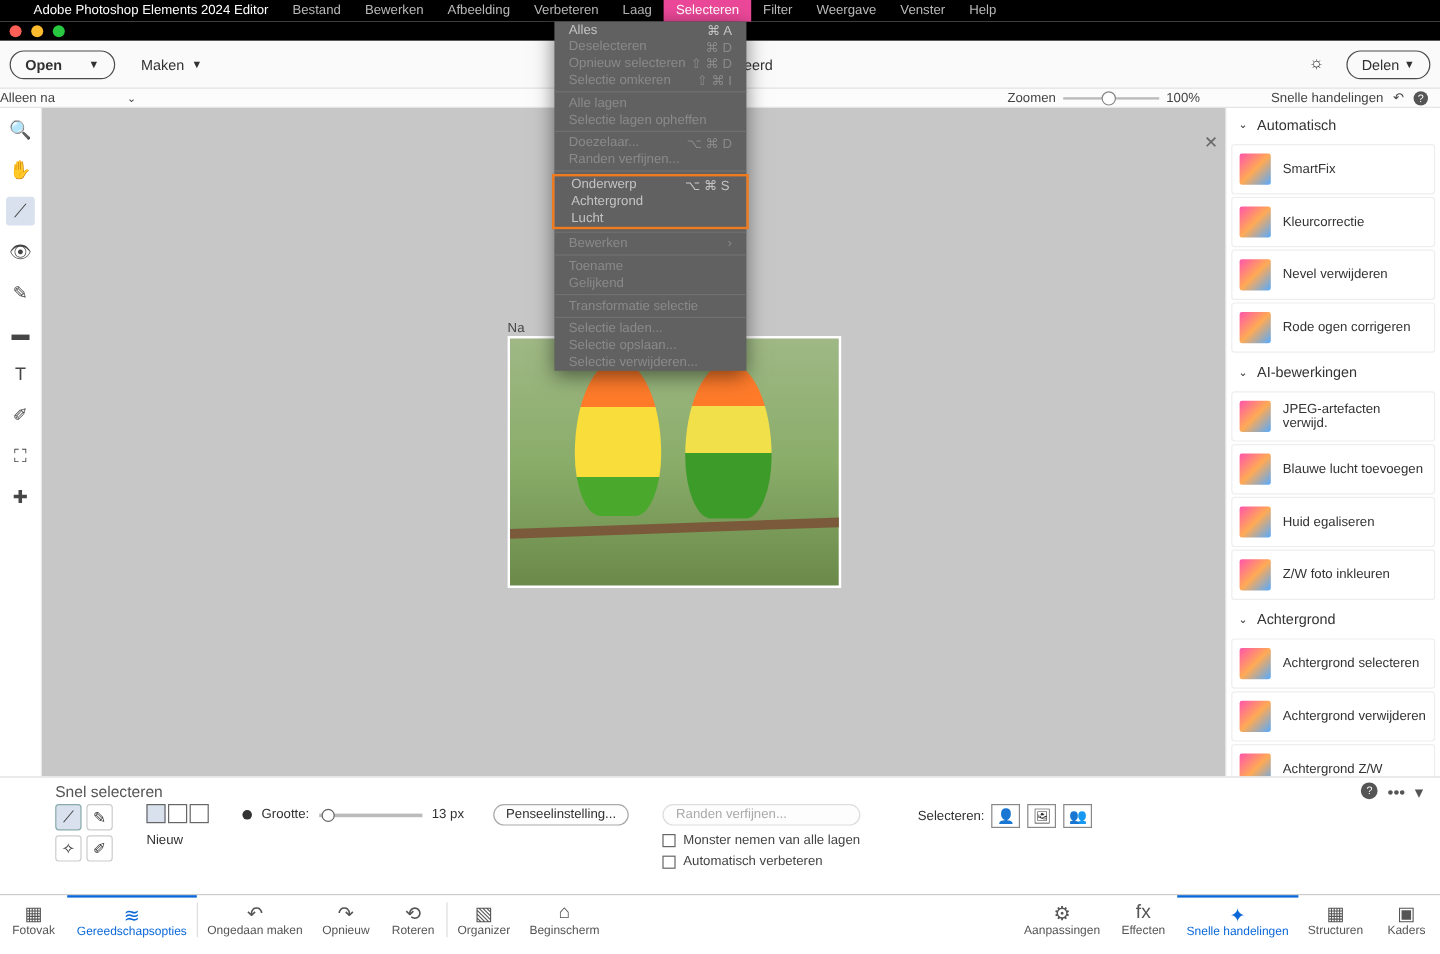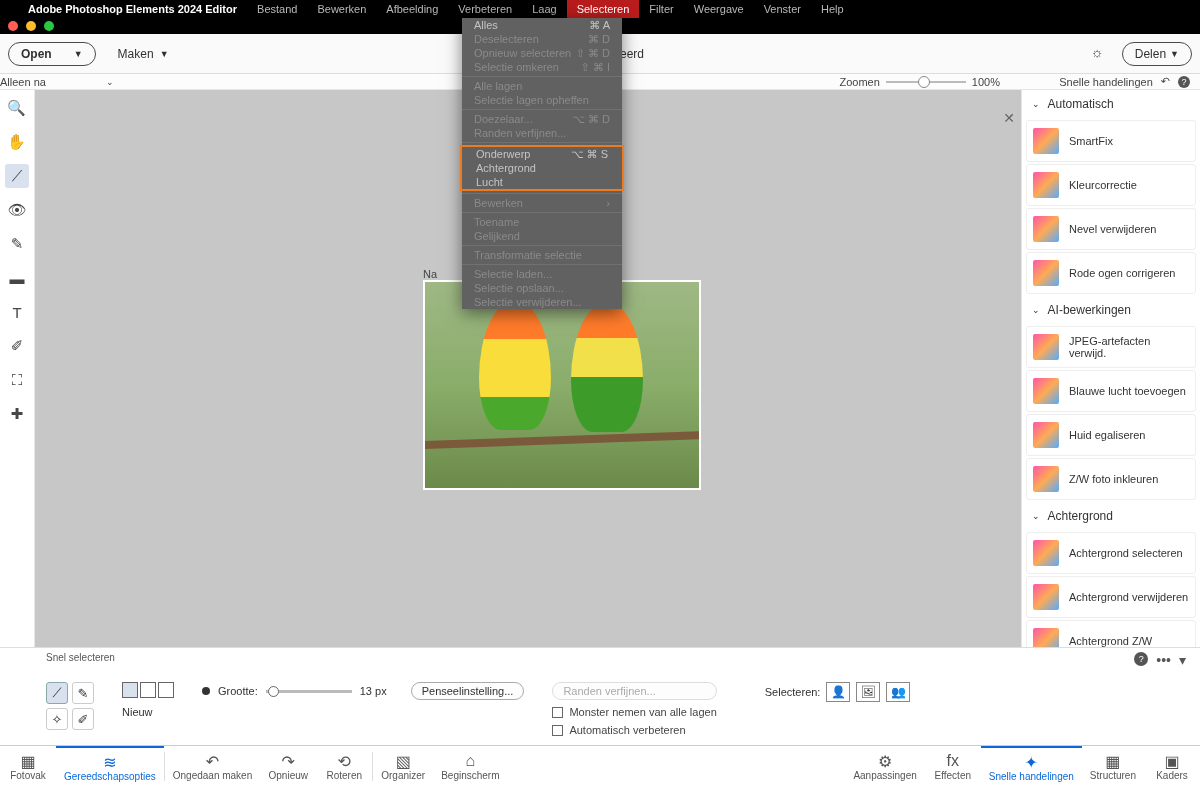--- a/index.html
+++ b/index.html
@@ -1,20 +1,20 @@
 <!DOCTYPE html>
 <html><head>
 <meta charset="utf-8">
 <style>
 *{margin:0;padding:0;box-sizing:border-box;font-family:-apple-system,BlinkMacSystemFont,"Segoe UI",sans-serif;user-select:none}
 body{width:1200px;height:795px;background:#fff;overflow:hidden;position:relative;font-size:11px;color:#313131}
 .menubar{height:18px;background:#000;color:#b9b9b9;display:flex;align-items:center;padding:0 8px;font-size:11px}
 .menubar .mitem{padding:0 10px;height:100%;display:flex;align-items:center;cursor:default}
-.menubar .mitem.first{color:#fff;font-weight:700;padding-left:20px}
-.menubar .mitem.open{background:#b91c1c;color:#fff}
+.menubar .mitem.first{color:#fff;font-weight:400;padding-left:20px}
+.menubar .mitem.open{background:#ec4899;color:#fff}
 .window-chrome{height:16px;background:#000;display:flex;align-items:center;padding-left:8px;gap:8px}
 .traf{width:10px;height:10px;border-radius:50%}
 .traf.r{background:#ff5f57}.traf.y{background:#febc2e}.traf.g{background:#28c840}
 .toolbar{height:40px;background:#fafafa;border-bottom:1px solid #ddd;display:flex;align-items:center;padding:0 8px;position:relative}
 .open-btn{border:1px solid #4b4b4b;border-radius:14px;padding:4px 12px;display:flex;align-items:center;gap:22px;font-size:12px;cursor:pointer;font-weight:600}
 .make-btn{margin-left:22px;font-size:12px;display:flex;align-items:center;gap:6px;cursor:pointer}
 .doc-title{position:absolute;left:50%;transform:translateX(-50%);font-size:12px;color:#333}
 .right-tb{margin-left:auto;display:flex;align-items:center;gap:16px}
 .share-btn{border:1px solid #4b4b4b;border-radius:14px;padding:4px 12px;display:flex;align-items:center;gap:4px;font-size:12px;cursor:pointer}
 .sun-icon{width:16px;height:16px;border-radius:50%;position:relative;cursor:pointer}
@@ -35,21 +35,21 @@
 .bird{position:absolute;width:72px;height:130px;border-radius:50% 50% 30% 30%/60% 60% 40% 40%}
 .bird.b1{left:54px;top:18px;background:linear-gradient(#ff7b2a 0 30%,#f9dd3a 30% 75%,#4aa82d 75%)}
 .bird.b2{left:146px;top:20px;background:linear-gradient(#ff7b2a 0 28%,#f1e04a 28% 58%,#3d9b29 58%)}
 .branch{position:absolute;bottom:44px;left:-10px;width:300px;height:8px;background:#7a5a3a;border-radius:4px;transform:rotate(-2deg)}
 .close-x{position:absolute;top:20px;right:6px;font-size:14px;color:#666;cursor:pointer}
 .rpanel{width:179px;background:#fff;border-left:1px solid #e5e5e5;overflow:hidden}
 .rshead{height:28px;display:flex;align-items:center;padding:0 10px;gap:8px;font-size:12px;color:#333;cursor:pointer}
 .rsitem{height:42px;display:flex;align-items:center;padding:0 6px;gap:10px;font-size:11px;color:#333;cursor:pointer;border:1px solid #eee;margin:2px 4px;border-radius:3px}
 .thumb{width:26px;height:26px;border-radius:2px;background:linear-gradient(135deg,#f5a 0%,#fa5 50%,#5af 100%);flex-shrink:0}
 .bottom-opts{height:98px;border-top:1px solid #ddd;background:#fff;padding:4px 46px;position:relative}
-.bo-title{font-size:10px;color:#555;margin-bottom:19px}
+.bo-title{font-size:13px;color:#555;margin-bottom:3px}
 .bo-row{display:flex;align-items:flex-start;gap:28px}
 .bo-2x2{display:grid;grid-template-columns:22px 22px;gap:4px}
 .bo-tool{width:22px;height:22px;border:1px solid #ccc;border-radius:3px;display:flex;align-items:center;justify-content:center;font-size:13px;cursor:pointer}
 .bo-tool.on{background:#d8e1ed;border-color:#8aa}
 .bo-newblock{display:flex;flex-direction:column;align-items:flex-start;gap:8px}
 .bo-3sq{display:flex;gap:2px}
 .bo-sq{width:16px;height:16px;border:1px solid #666;cursor:pointer}
 .bo-sq.on{background:#d8e1ed}
 .size-block{display:flex;align-items:center;gap:8px}
 .dot{width:8px;height:8px;background:#333;border-radius:50%}

